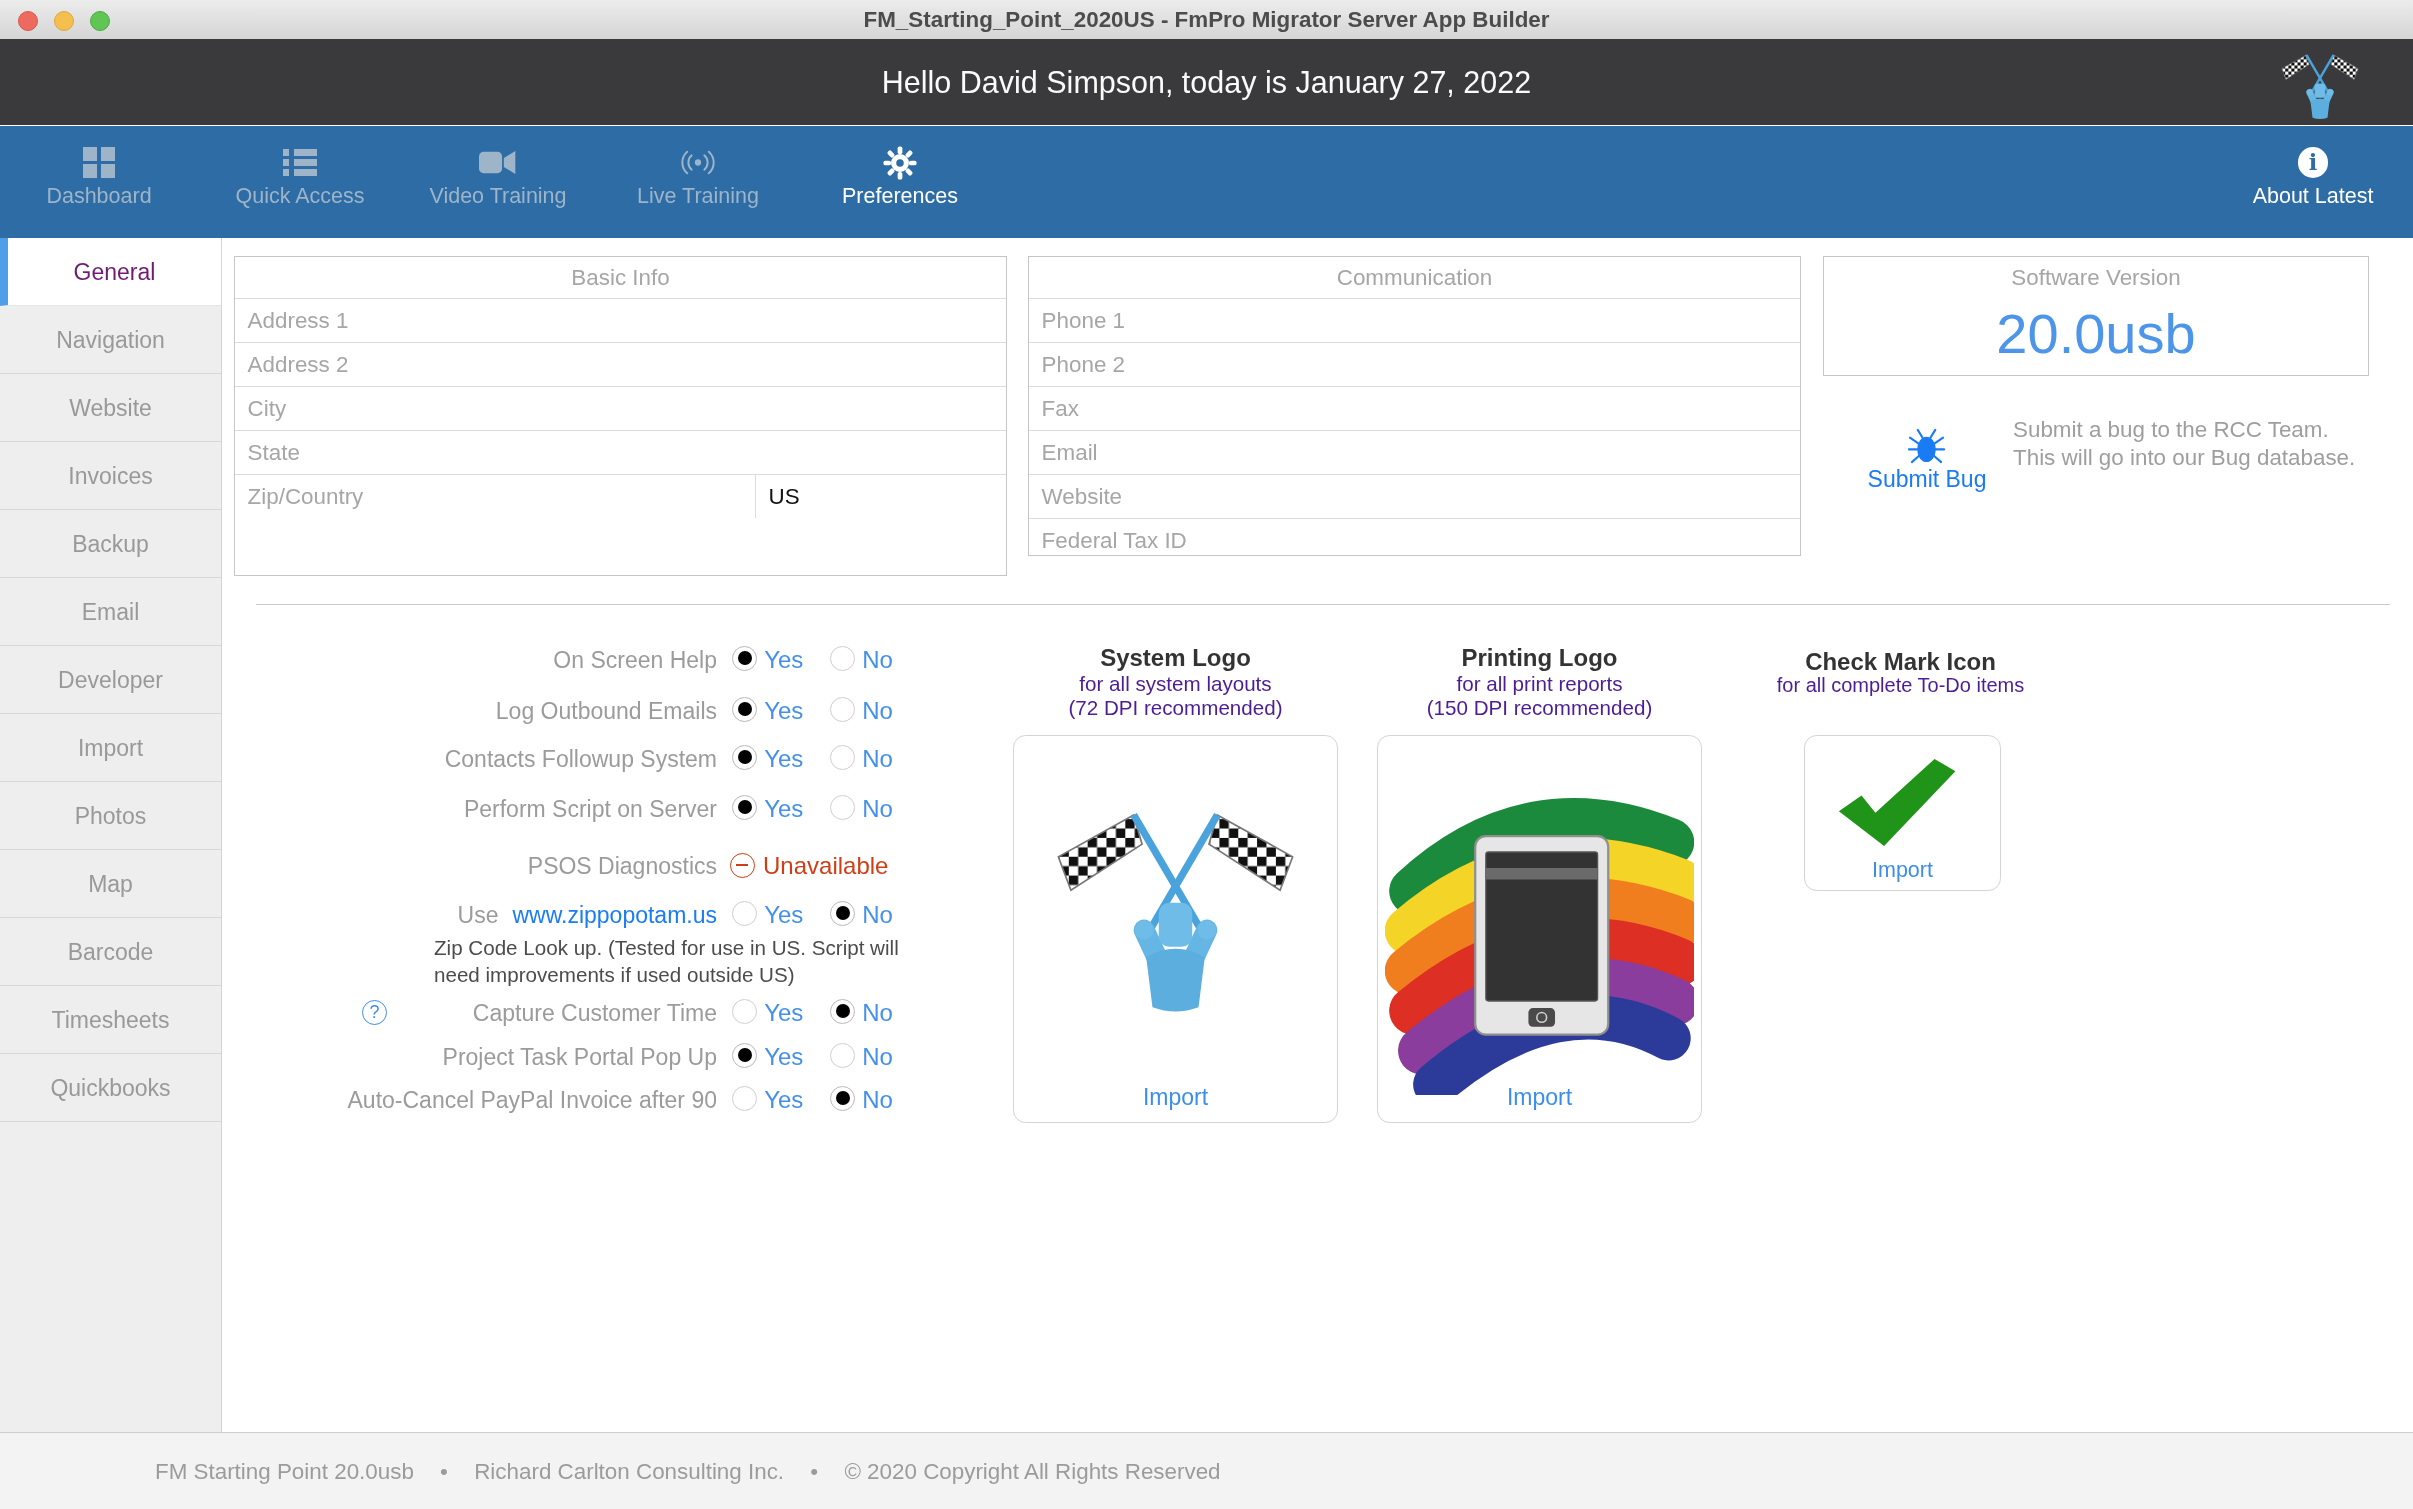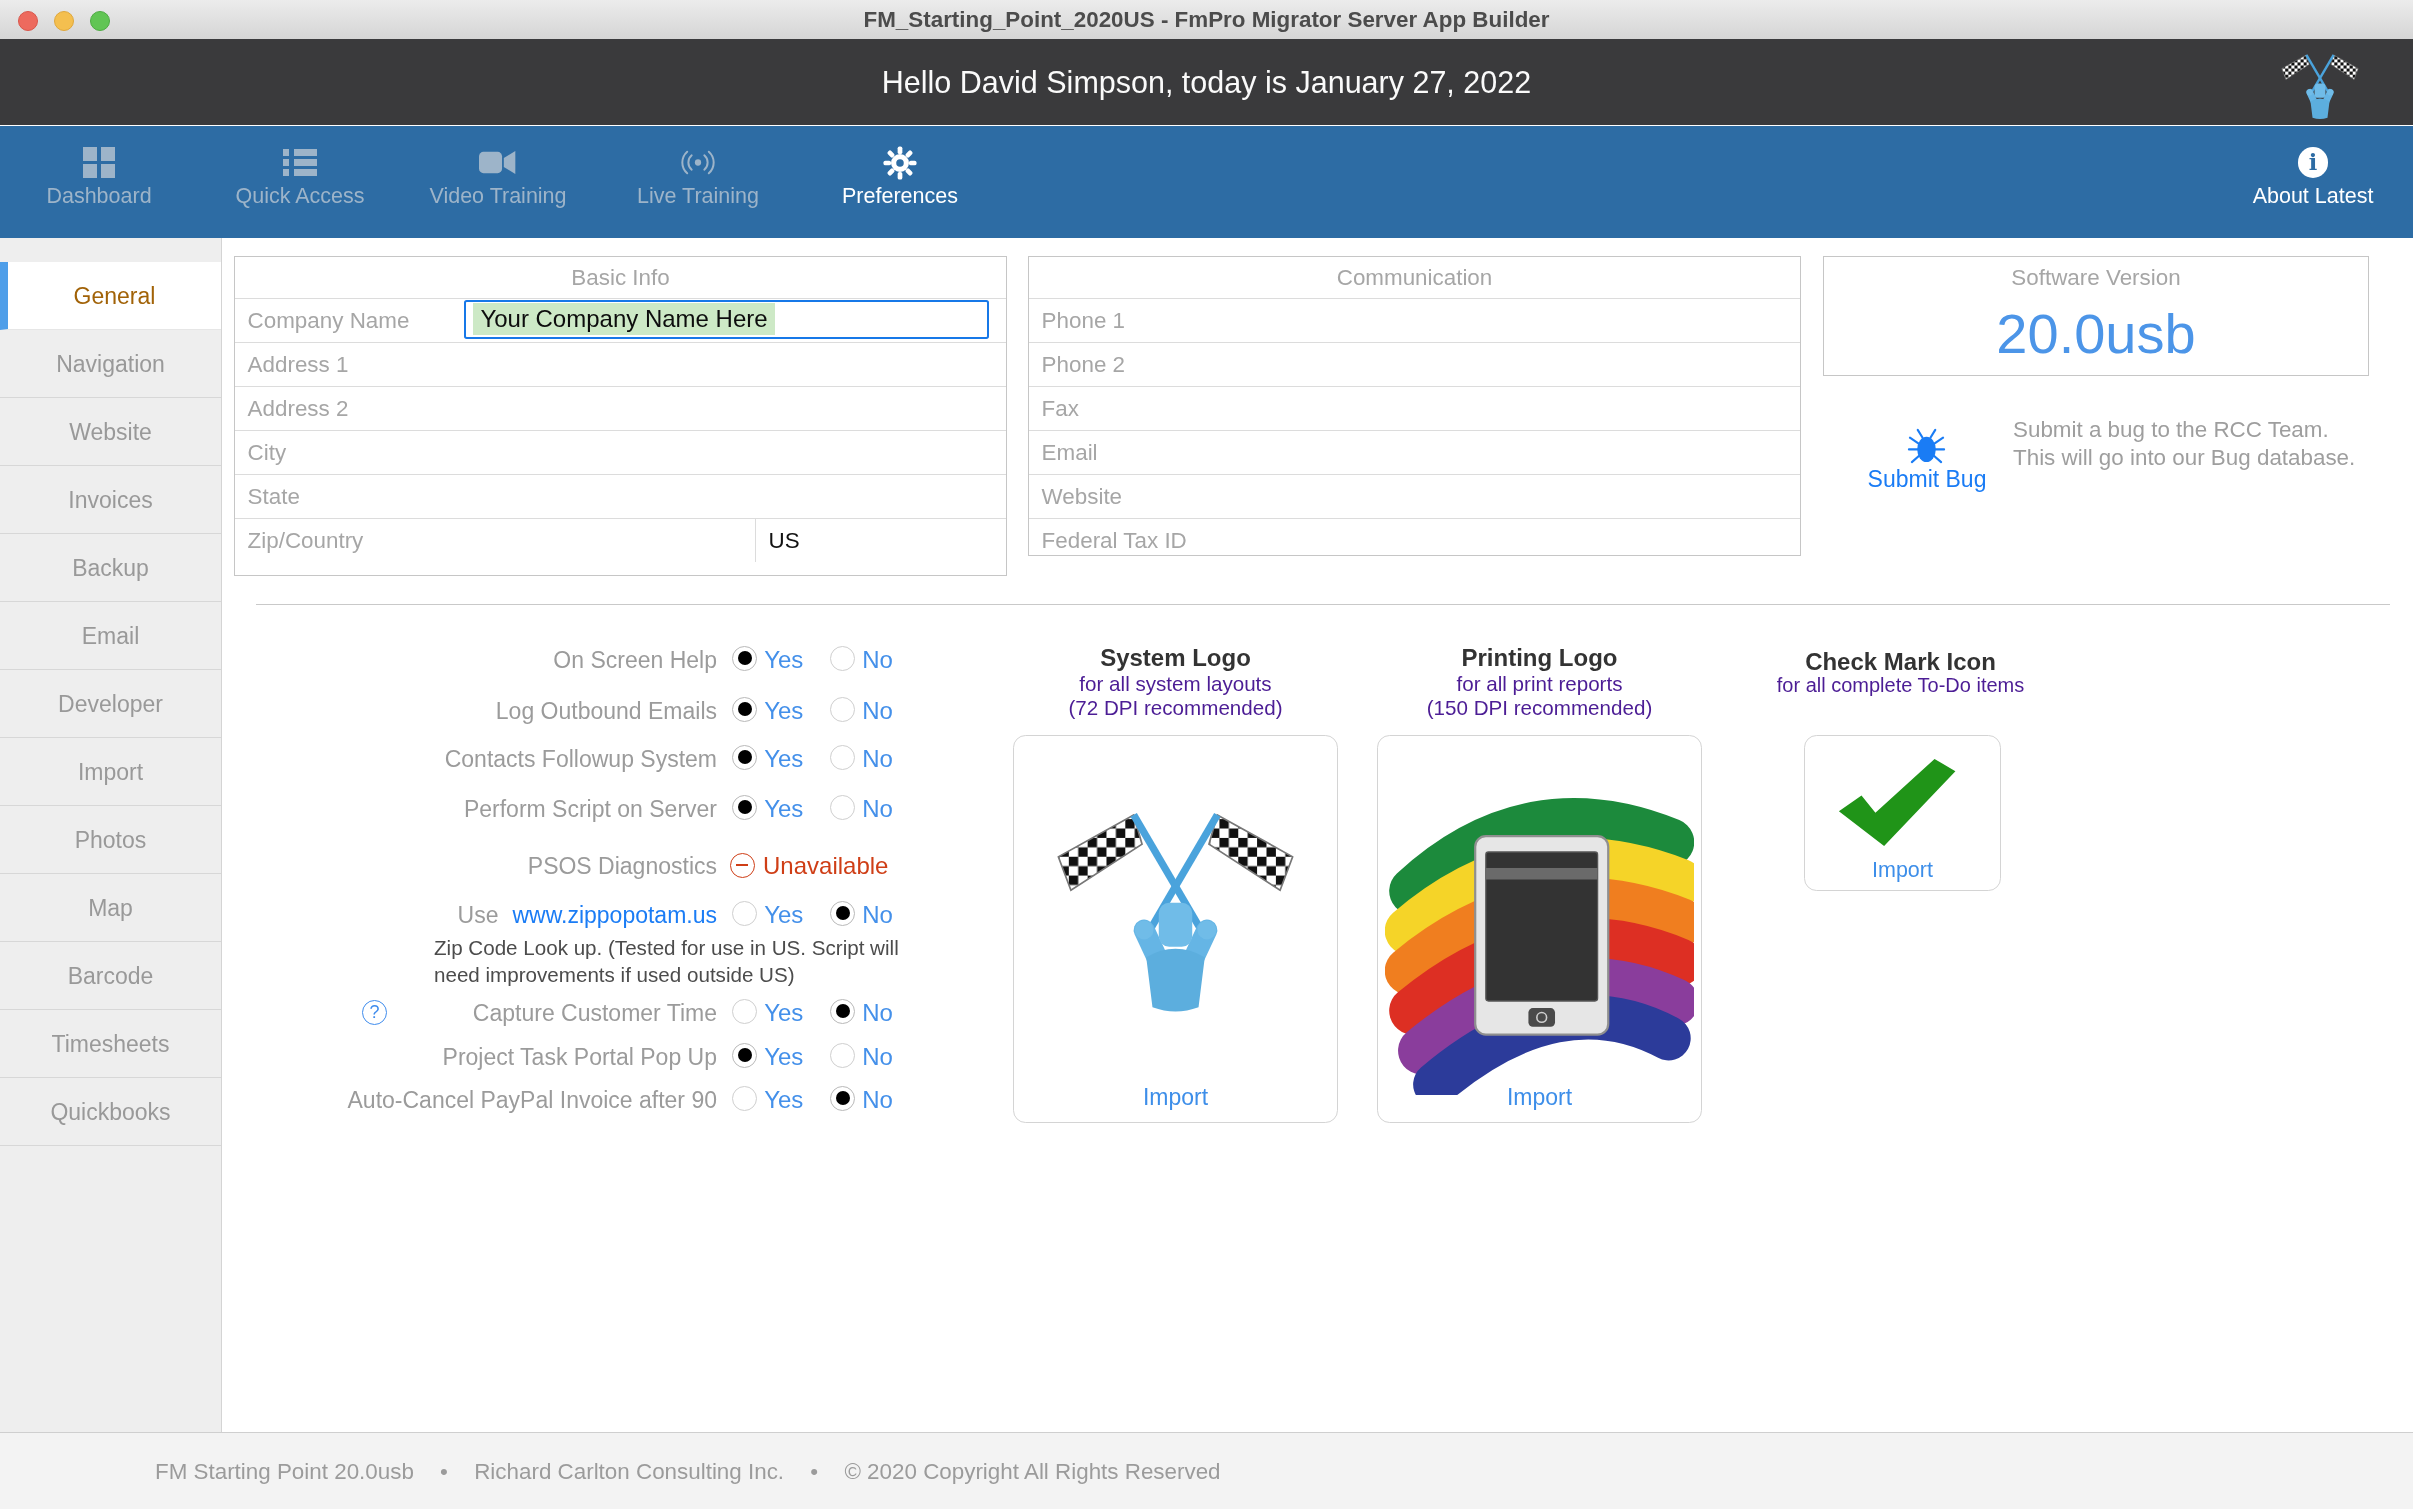--- a/index.html
+++ b/index.html
@@ -33,22 +33,22 @@
   .icon-list .dot{width:6.3px;height:6.3px;background:currentColor;}
   .icon-list .bar{width:23px;height:6.3px;background:currentColor;}
   .info-badge{width:30.5px;height:30.5px;border-radius:50%;background:#fff;color:#2d6ca4;
     font:bold 22.4px "DejaVu Serif",serif;line-height:30.5px;text-align:center;}
   .info-badge::after{content:"i";}
   
   .sidebar{position:absolute;left:0;top:238px;width:222px;height:1194px;background:#eeeeee;
     border-right:0.9px solid #d4d4d4;box-sizing:border-box;}
   .side-item{height:68px;line-height:68px;text-align:center;font-size:23px;color:#999;
     border-bottom:0.9px solid #d7d7d7;background:#eeeeee;box-sizing:border-box;}
-  .side-item.active{background:#fff;color:#a16207;border-left:8px solid #4e9ee9;
-    border-bottom-color:#e6e6e6;margin-top:24px;}
+  .side-item.active{background:#fff;color:#701a75;border-left:8px solid #4e9ee9;
+    border-bottom-color:#e6e6e6;}
   
   .panel{position:absolute;background:#fff;border:0.9px solid #c6c6c6;box-sizing:border-box;}
   .panel-title{height:41px;line-height:41px;text-align:center;color:#a6a6a6;font-size:22.4px;}
   .f-row{height:43px;line-height:43px;border-top:0.9px solid #dcdcdc;color:#a6a6a6;
     font-size:22.4px;padding-left:12.6px;position:relative;}
   .company-input{position:absolute;left:229px;top:0.9px;width:525px;height:39px;
     border:2.7px solid #1778e8;border-radius:2.7px;background:#fff;box-sizing:border-box;
     display:flex;align-items:center;}
   .company-input .sel{margin-left:7.2px;background:#cde9c6;color:#0d0d0d;font-size:24px;
     line-height:32px;padding:0 7.2px;}
@@ -228,26 +228,20 @@
     <div class="side-item">Photos</div>
     <div class="side-item">Map</div>
     <div class="side-item">Barcode</div>
     <div class="side-item">Timesheets</div>
     <div class="side-item">Quickbooks</div>
   </div>
 
 <div class="panel" style="left:234px;top:256px;width:773px;height:320px">
   <div class="panel-title">Basic Info</div>
   <div class="f-row">
-    <span>Company Name</span>
-    <div class="company-input">
-      <span class="sel">Your Company Name Here</span>
-    </div>
-  </div>
-  <div class="f-row">
     <span>Address 1</span>
   </div>
   <div class="f-row">
     <span>Address 2</span>
   </div>
   <div class="f-row">
     <span>City</span>
   </div>
   <div class="f-row">
     <span>State</span>

